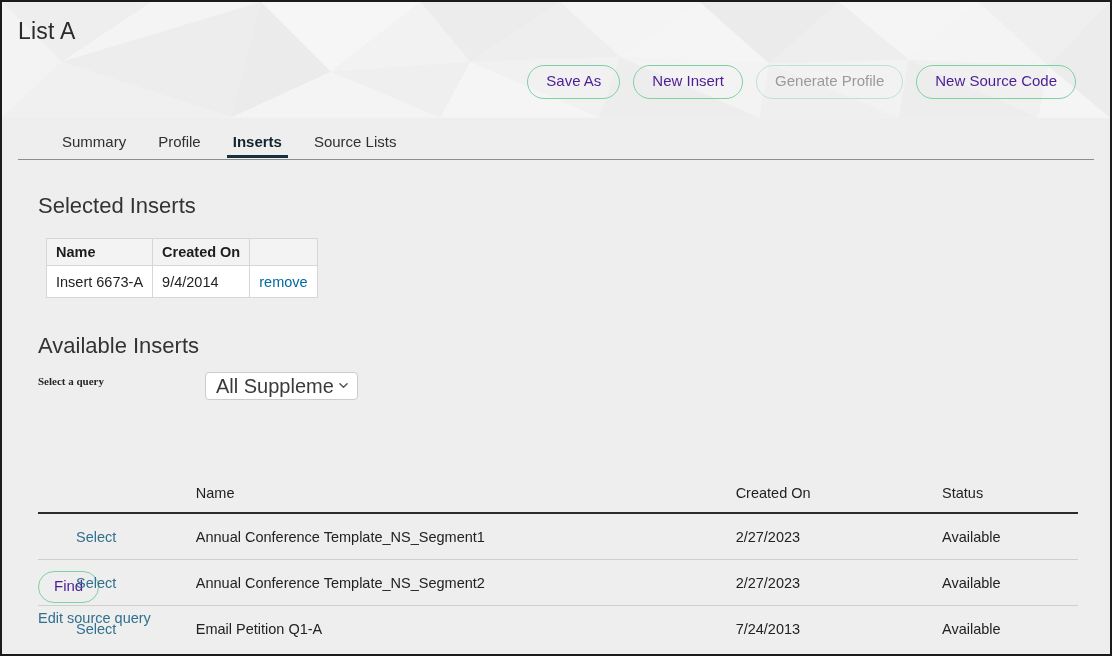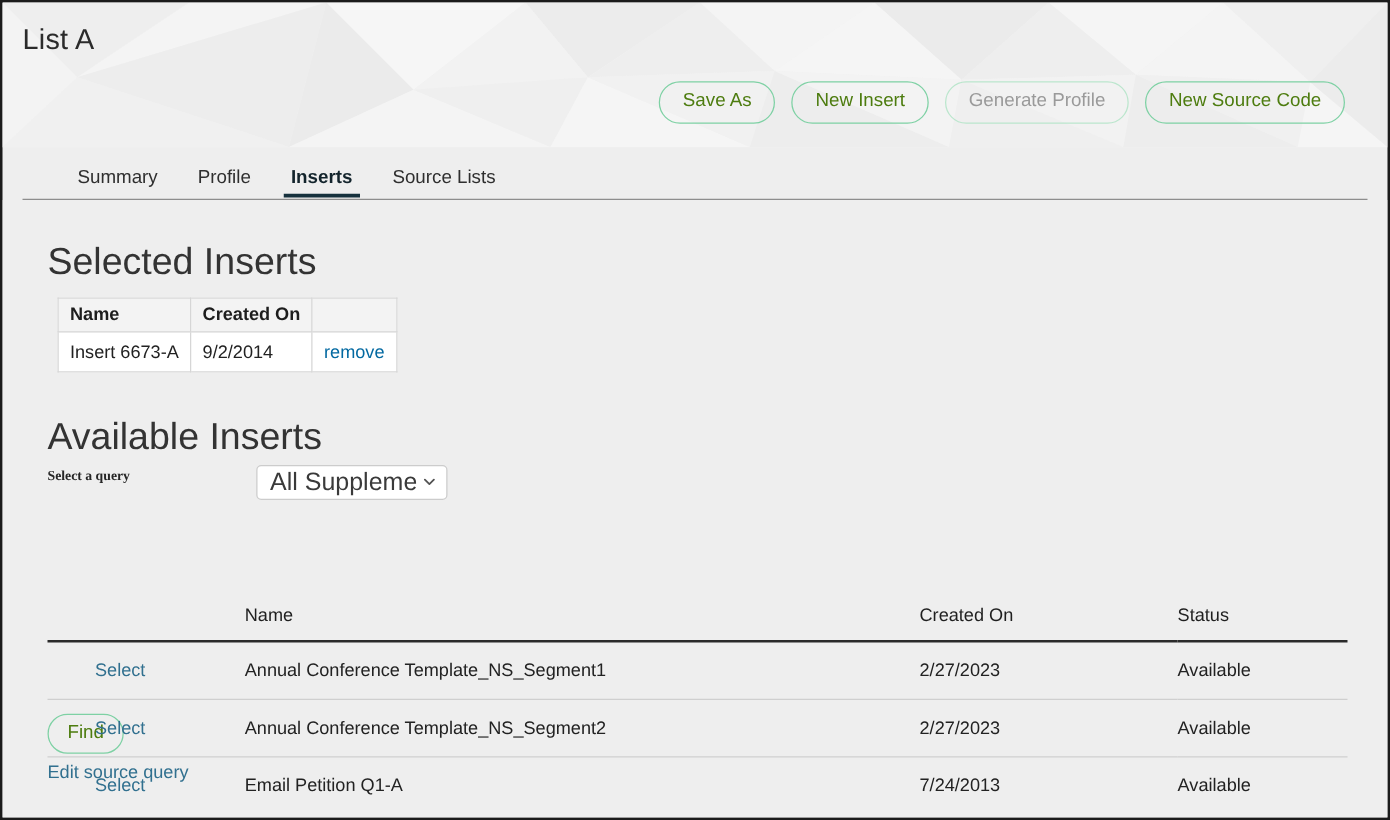--- a/index.html
+++ b/index.html
@@ -47,21 +47,21 @@
     position: absolute;
     right: 34px;
     top: 63px;
     display: flex;
     gap: 13px;
     z-index: 5;
   }
   .pill {
     font-family: "Liberation Sans", sans-serif;
     font-size: 15px;
-    color: #4d7c0f;
+    color: #4c1d95;
     background: transparent;
     border: 1.6px solid #7ed1a4;
     border-radius: 19px;
     padding: 7px 18px 8px;
     line-height: 1.1;
     cursor: pointer;
     white-space: nowrap;
   }
   .pill.disabled {
     color: #9a9a9a;
@@ -120,21 +120,21 @@
   .body {
     position: absolute;
     left: 0;
     top: 158px;
     right: 0;
     bottom: 0;
     background: #eeeeee;
   }
 
   .section-title {
-    font-size: 30px;
+    font-size: 22px;
     color: #333333;
     font-weight: normal;
     margin: 0;
   }
   #selected-title { position: absolute; left: 36px; top: 33px; }
   #available-title { position: absolute; left: 36px; top: 173px; }
 
   
   .selected-table {
     position: absolute;
@@ -321,21 +321,21 @@
       <thead>
         <tr>
           <th>Name</th>
           <th>Created On</th>
           <th></th>
         </tr>
       </thead>
       <tbody>
         <tr>
           <td>Insert 6673-A</td>
-          <td>9/2/2014</td>
+          <td>9/4/2014</td>
           <td><span class="remove-link">remove</span></td>
         </tr>
       </tbody>
     </table>
 
     <h2 class="section-title" id="available-title">Available Inserts</h2>
 
     <div class="query-label">Select a query</div>
 
     <select class="query-select">

